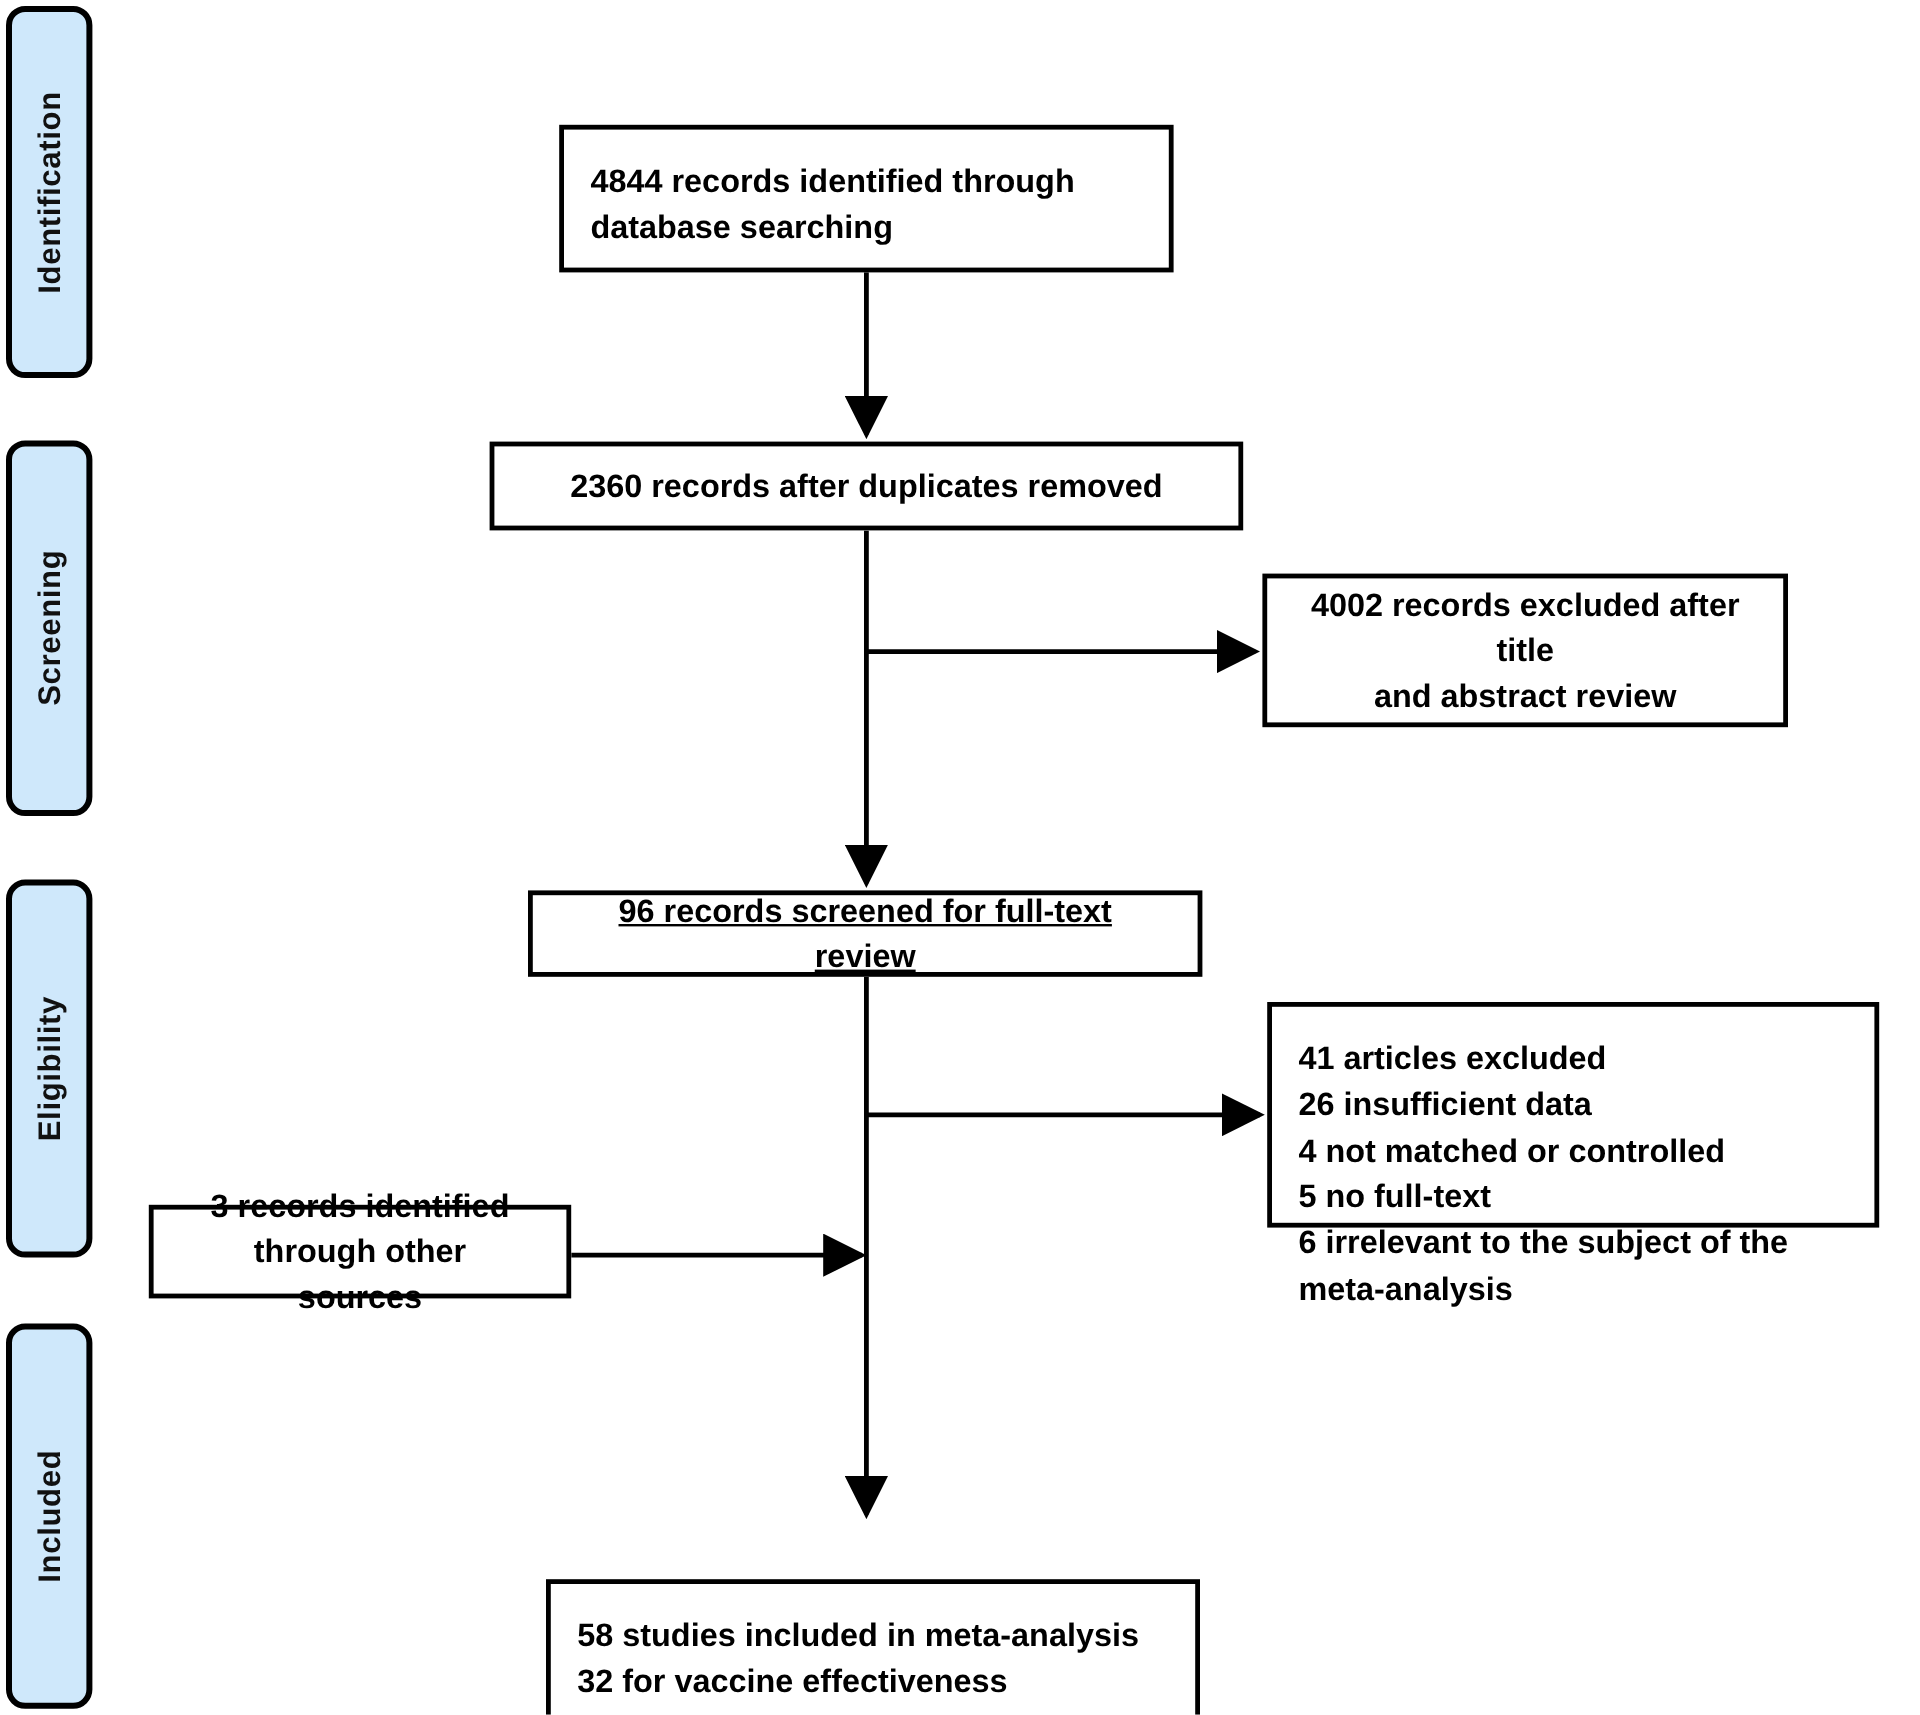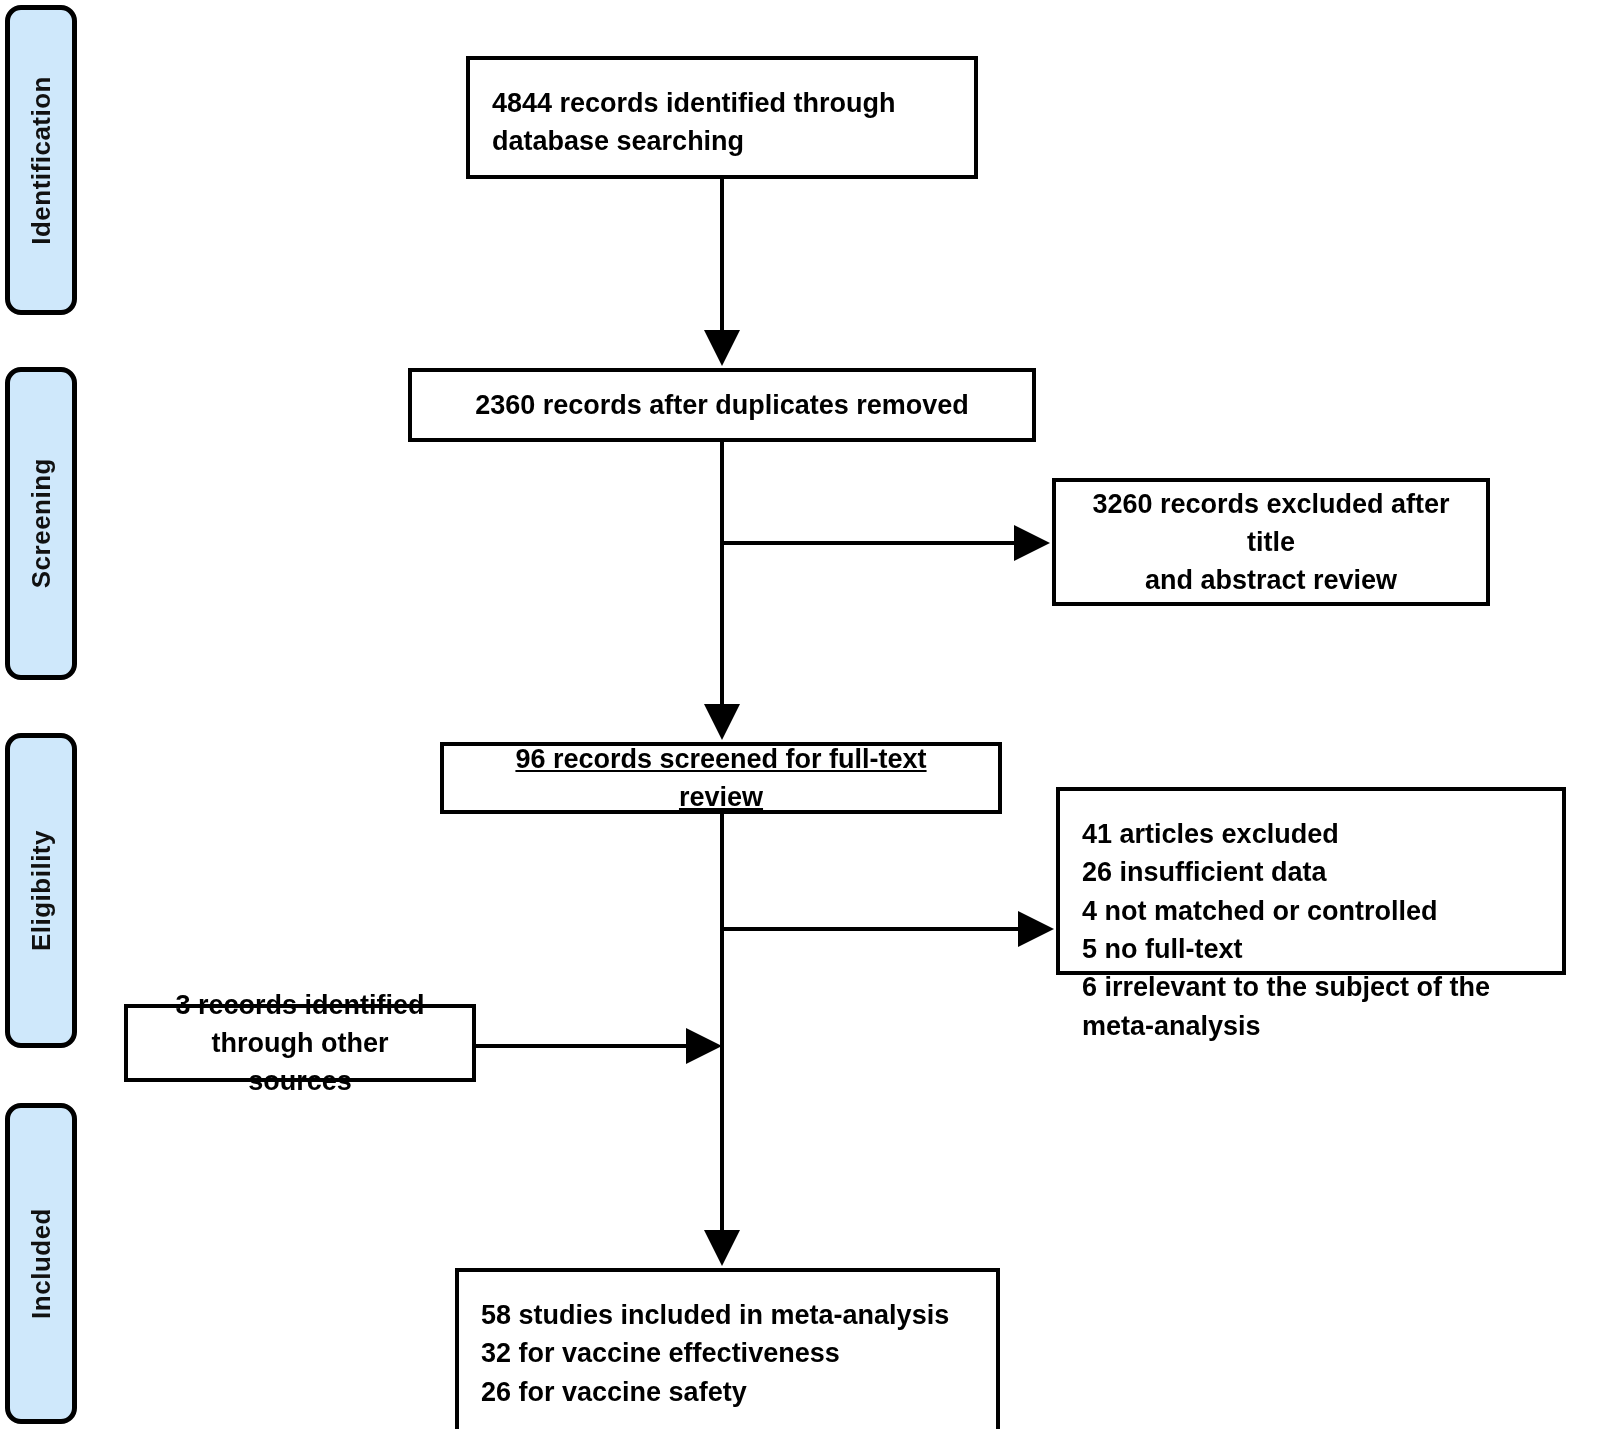--- a/index.html
+++ b/index.html
@@ -49,21 +49,21 @@
     font-weight: bold;
     line-height: 1.42;
     color: #000000;
     width: 100%;
     padding: 0 22px;
     box-sizing: border-box;
     white-space: pre-line;
   }
   .flow-box.center .box-text { text-align: center; padding: 0 28px; }
   .flow-box.left   .box-text { text-align: left; }
-  .flow-box.top    { align-items: flex-start; }
+  .flow-box.top    { align-items: flex-start; margin-top: 48px; }
   .flow-box.top .box-text { padding-top: 24px; }
 
   
   #connectors {
     position: absolute;
     left: 0;
     top: 0;
     width: 1600px;
     height: 1429px;
     pointer-events: none;
@@ -113,21 +113,21 @@
   <div class="flow-box left top" style="left:466px; top:56px; width:512px; height:123px;">
     <div class="box-text">4844 records identified through
 database searching</div>
   </div>
 
   <div class="flow-box center" style="left:408px; top:368px; width:628px; height:74px;">
     <div class="box-text">2360 records after duplicates removed</div>
   </div>
 
   <div class="flow-box center" style="left:1052px; top:478px; width:438px; height:128px;">
-    <div class="box-text">3260 records excluded after title
+    <div class="box-text">4002 records excluded after title
 and abstract review</div>
   </div>
 
   <div class="flow-box center" style="left:440px; top:742px; width:562px; height:72px;text-decoration:underline;">
     <div class="box-text">96 records screened for full-text review</div>
   </div>
 
   <div class="flow-box left top" style="left:1056px; top:787px; width:510px; height:188px;justify-content:center;">
     <div class="box-text">41 articles excluded
     26 insufficient data

